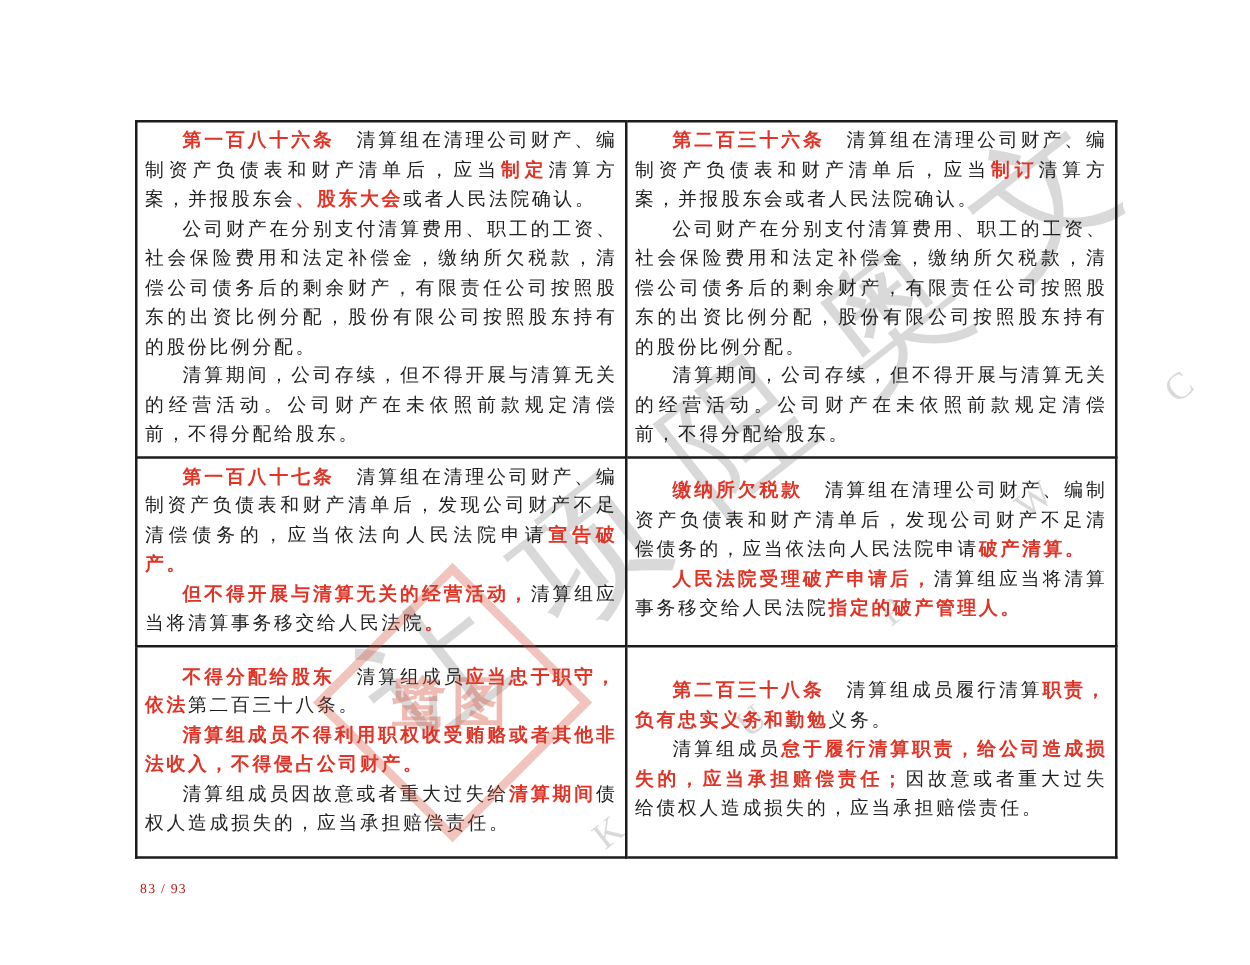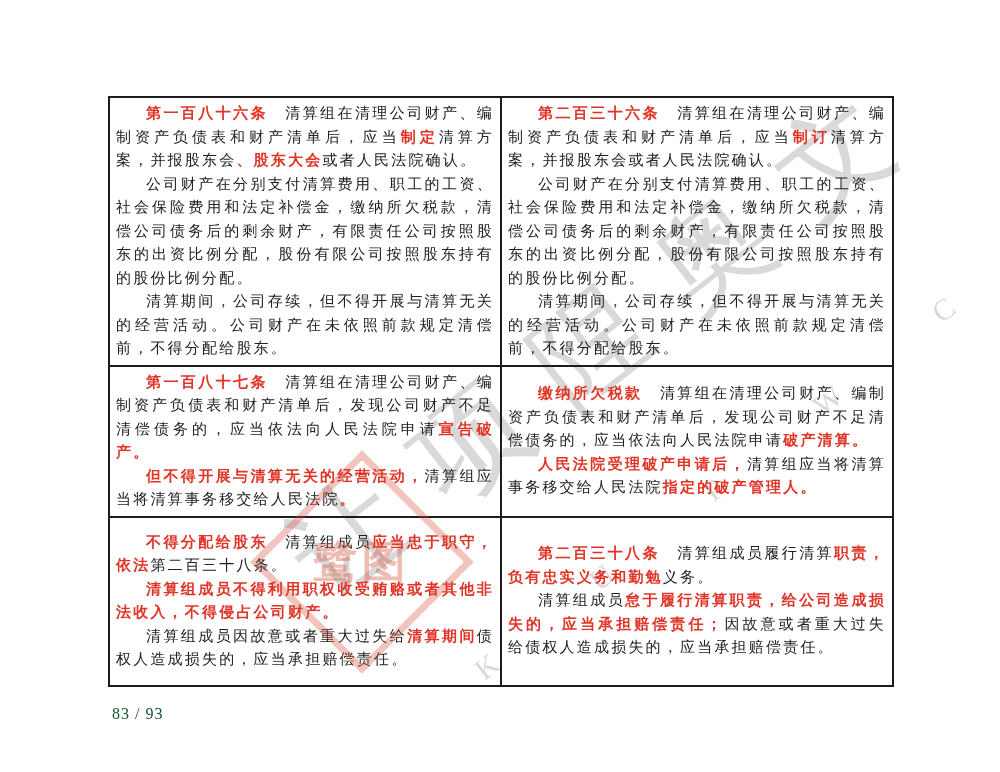--- a/index.html
+++ b/index.html
@@ -67,21 +67,21 @@
     font-size:15px;
     line-height:23.5px;
     letter-spacing:2.2px;
     text-align:justify;
     color:var(--ink);
   }
   table.cmp .red{color:var(--red);font-weight:bold;}
   
   .footer{
     position:absolute;left:112px;top:705px;
-    font-size:16px;color:#14532d;letter-spacing:1px;
+    font-size:11px;color:#b91c1c;letter-spacing:1px;
     z-index:1;
   }
 </style>
 </head>
 <body>
 
 <div class="page">
 
   <div class="wm-gray">让项陧奥文</div>
 

